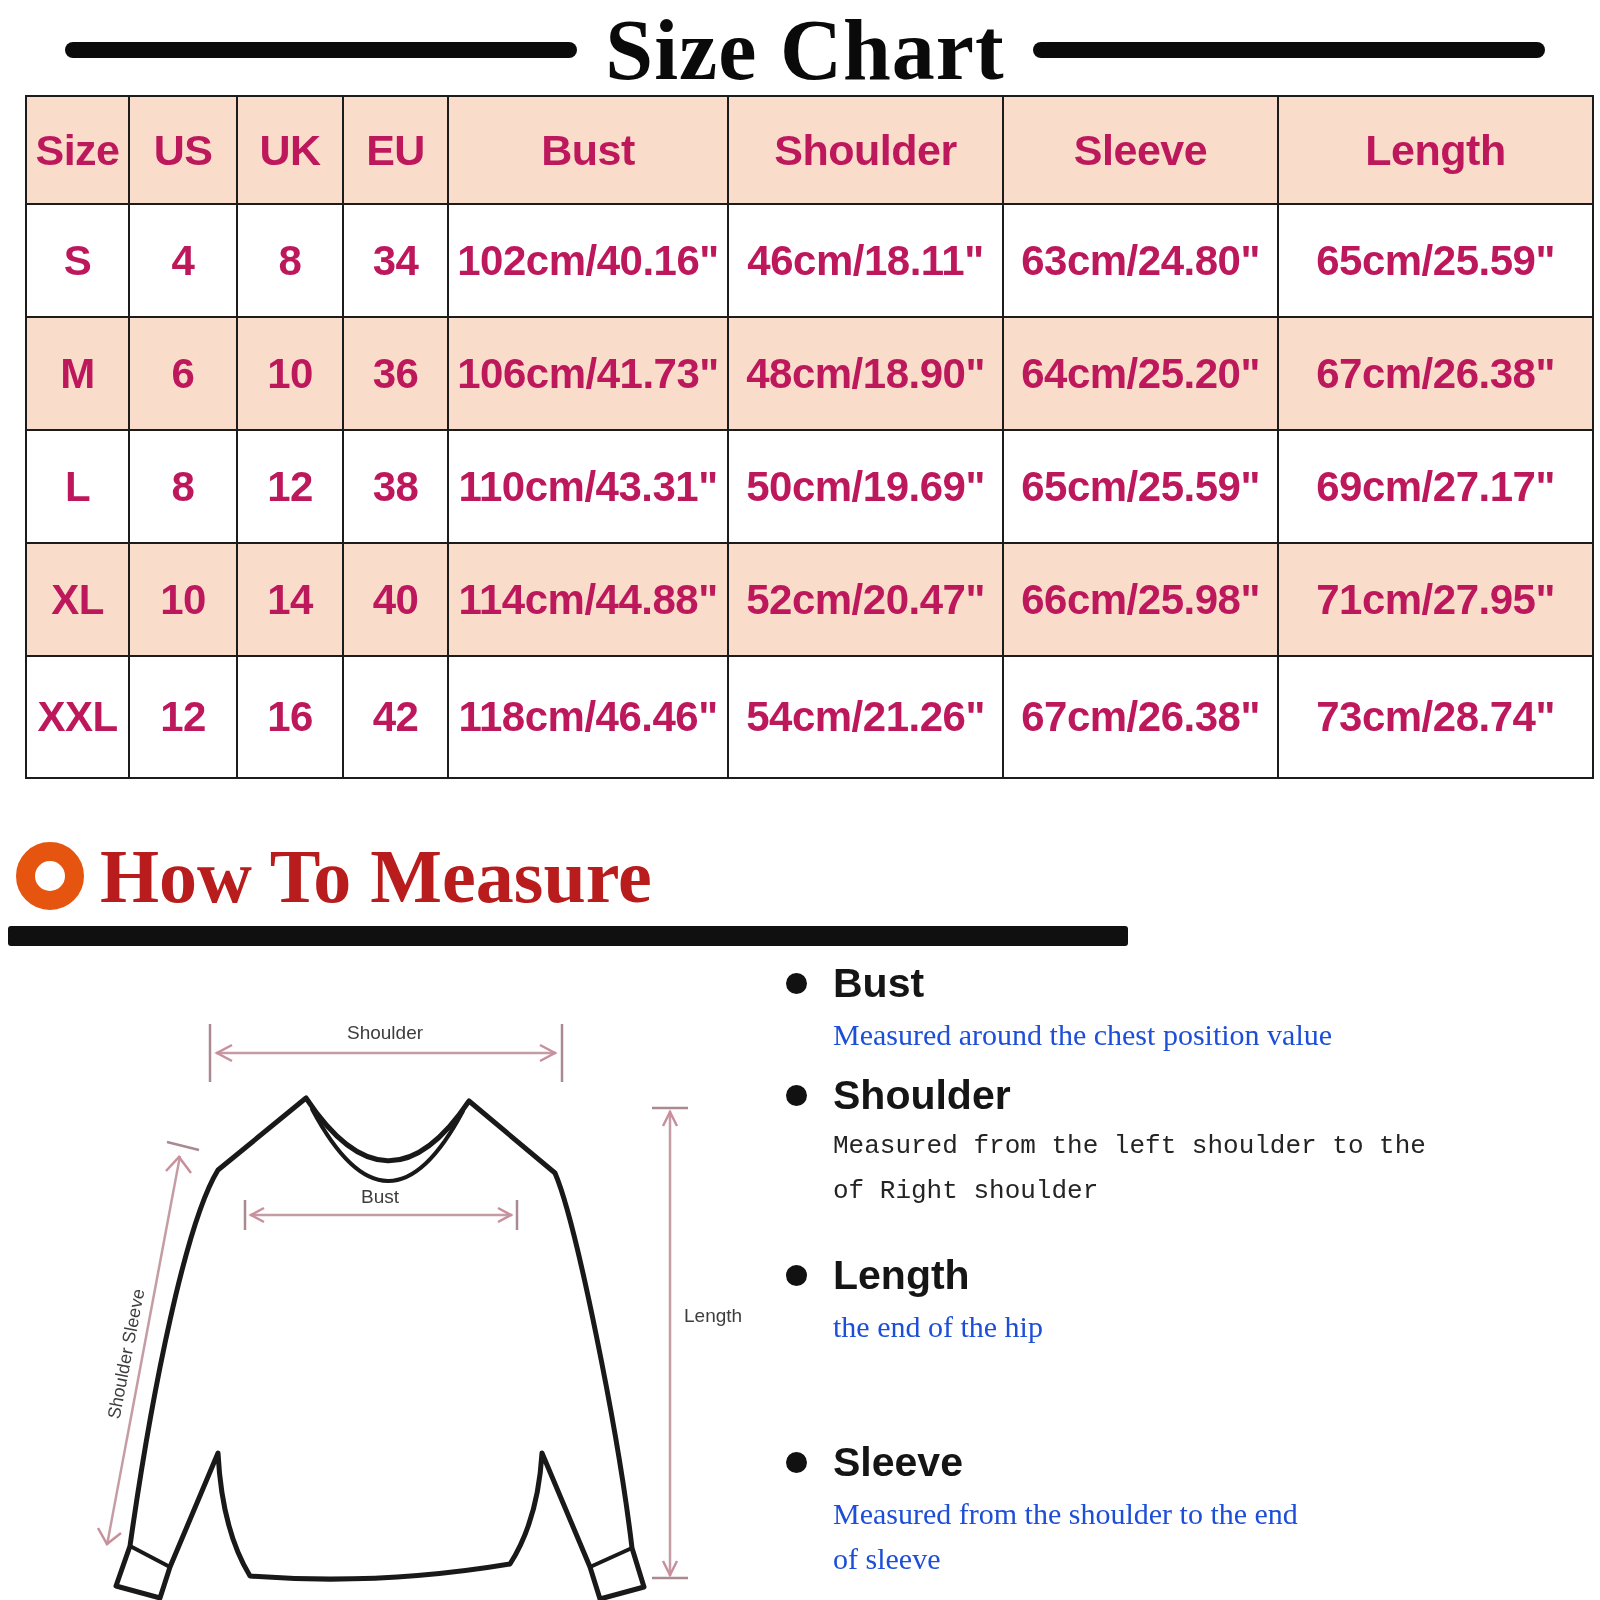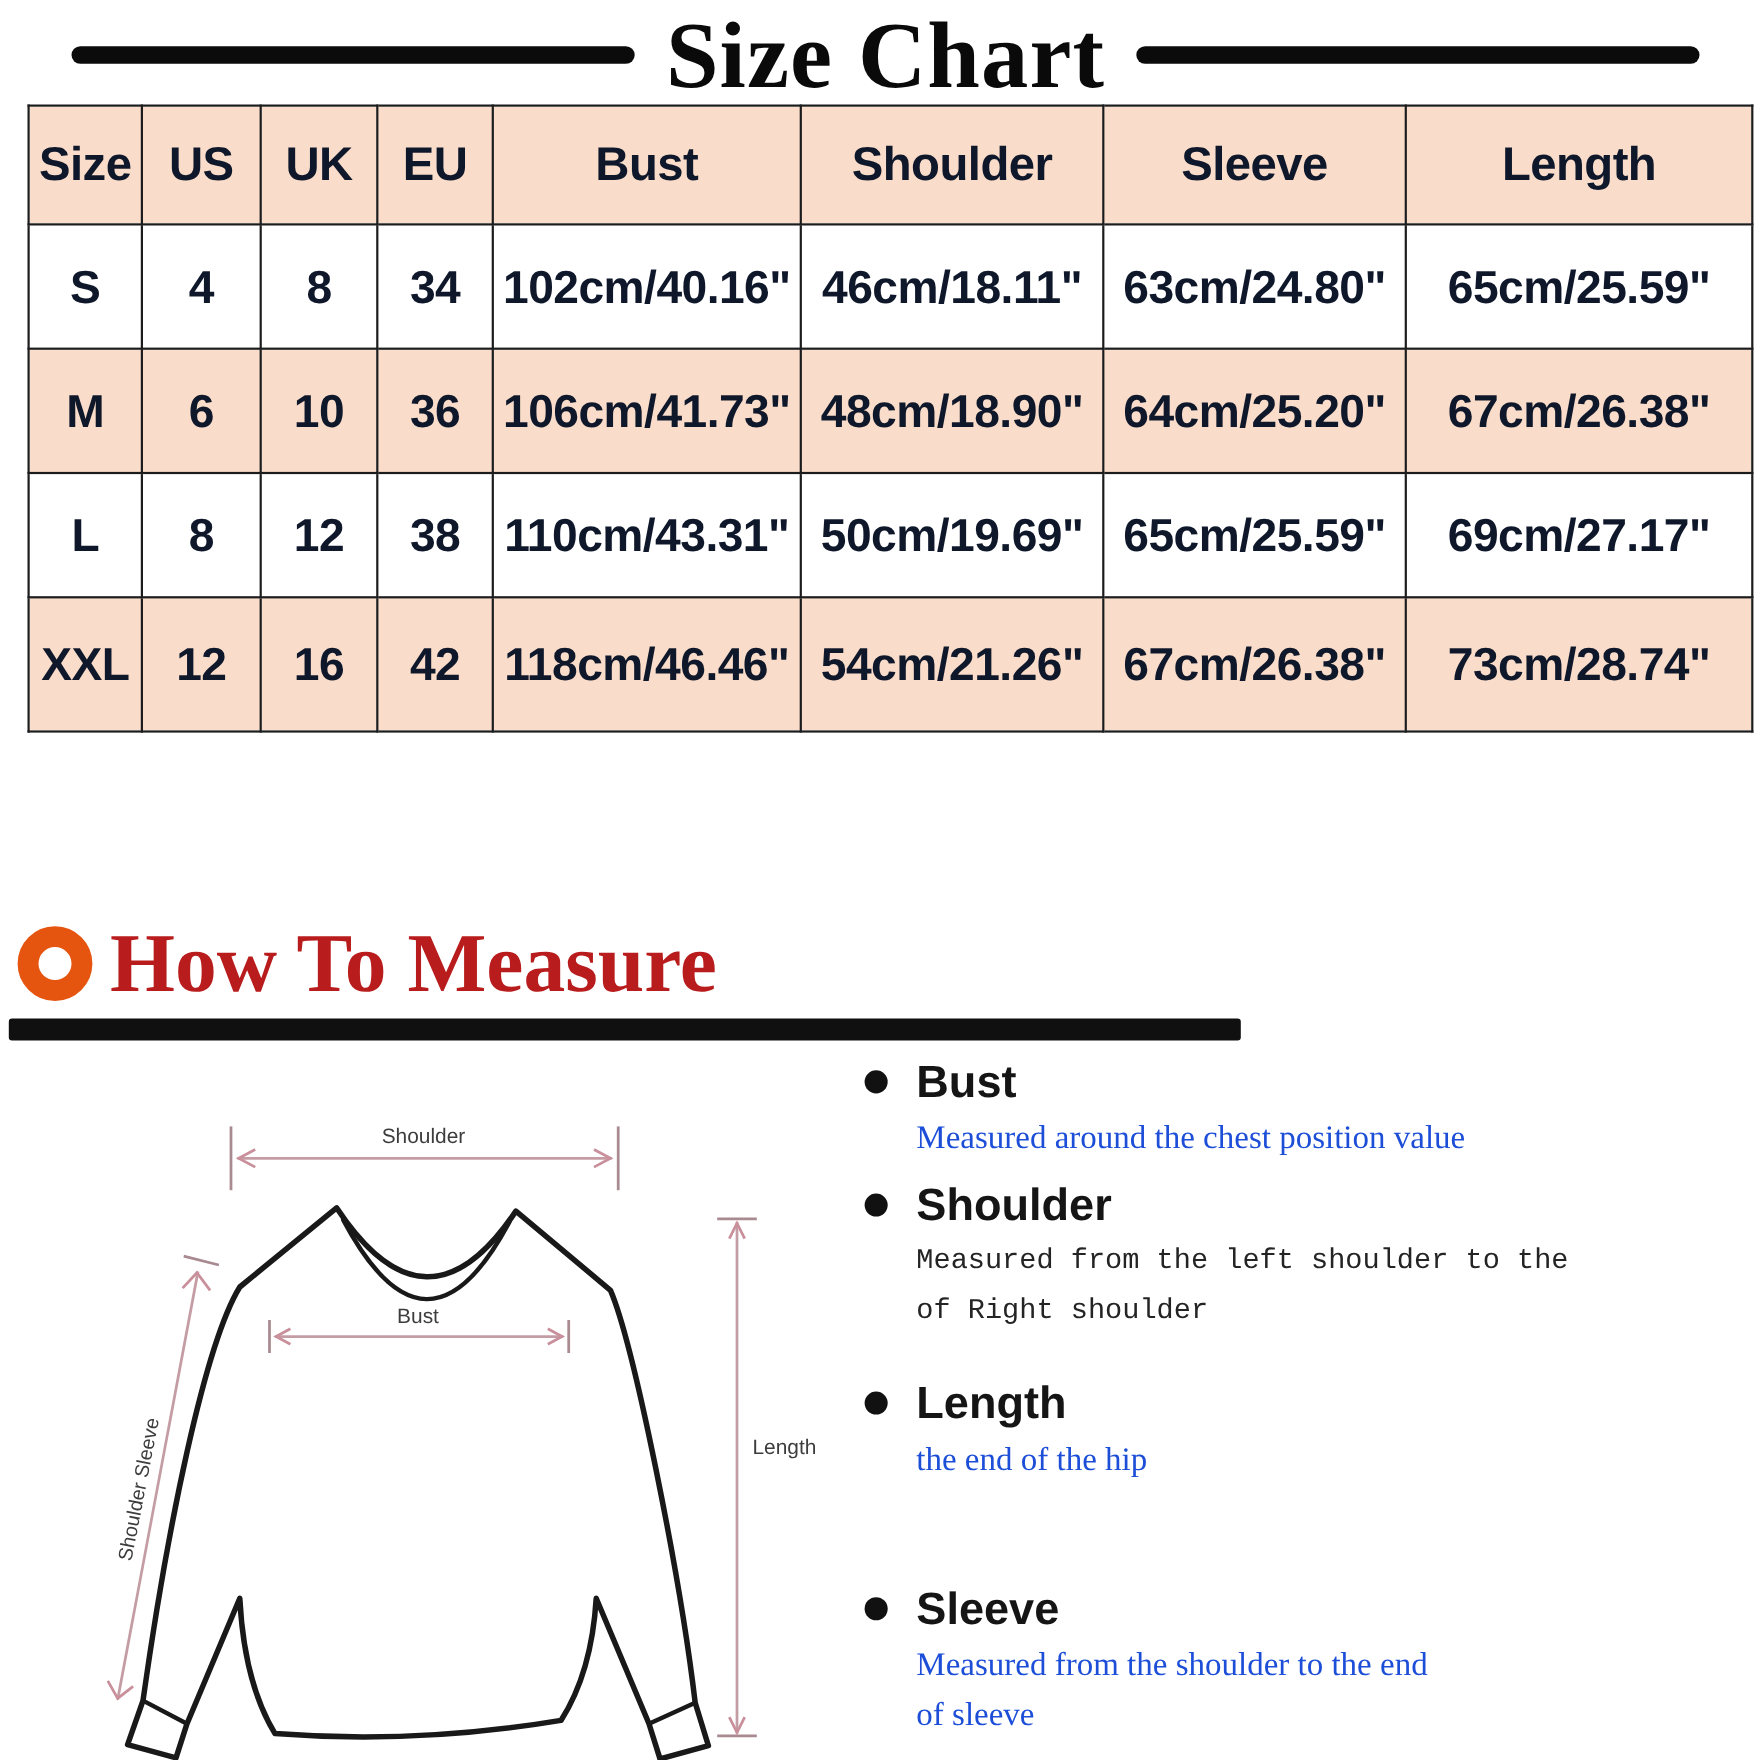--- a/index.html
+++ b/index.html
@@ -12,21 +12,21 @@
   .title-bar{flex:1;height:16px;background:#0b0b0b;border-radius:8px;}
   .title-bar.left{margin-left:65px;}
   .title-bar.right{margin-right:55px;}
   .page-title{flex:none;margin:0 28px;font-family:"Liberation Serif",serif;
               font-weight:700;font-size:86px;color:#0a0a0a;letter-spacing:1px;line-height:92px;}
 
   
   table.size-table{position:absolute;top:95px;left:25px;width:1567px;
                    border-collapse:collapse;table-layout:fixed;}
   .size-table th,.size-table td{border:2px solid #1c1c1c;text-align:center;
-                   vertical-align:middle;font-weight:bold;color:#0f172a;
+                   vertical-align:middle;font-weight:bold;color:#be185d;
                    letter-spacing:-0.5px;padding:0;overflow:hidden;}
   .size-table thead th{background:#f9ddca;height:106px;font-size:43px;}
   .size-table tbody td{background:#ffffff;height:111px;font-size:42px;}
   .size-table tbody tr:nth-child(even) td{background:#f9ddca;}
   .size-table tbody tr:last-child td{height:120px;}
 
   
   .note{position:absolute;top:796px;left:98px;width:1460px;
         font-family:"Liberation Mono",monospace;font-weight:bold;font-size:22px;
         color:#8f4747;letter-spacing:0.2px;word-spacing:2px;white-space:nowrap;}
@@ -116,20 +116,30 @@
         <td>L</td>
         <td>8</td>
         <td>12</td>
         <td>38</td>
         <td>110cm/43.31"</td>
         <td>50cm/19.69"</td>
         <td>65cm/25.59"</td>
         <td>69cm/27.17"</td>
       </tr>
       <tr>
+        <td>XL</td>
+        <td>10</td>
+        <td>14</td>
+        <td>40</td>
+        <td>114cm/44.88"</td>
+        <td>52cm/20.47"</td>
+        <td>66cm/25.98"</td>
+        <td>71cm/27.95"</td>
+      </tr>
+      <tr>
         <td>XXL</td>
         <td>12</td>
         <td>16</td>
         <td>42</td>
         <td>118cm/46.46"</td>
         <td>54cm/21.26"</td>
         <td>67cm/26.38"</td>
         <td>73cm/28.74"</td>
       </tr>
     </tbody>

